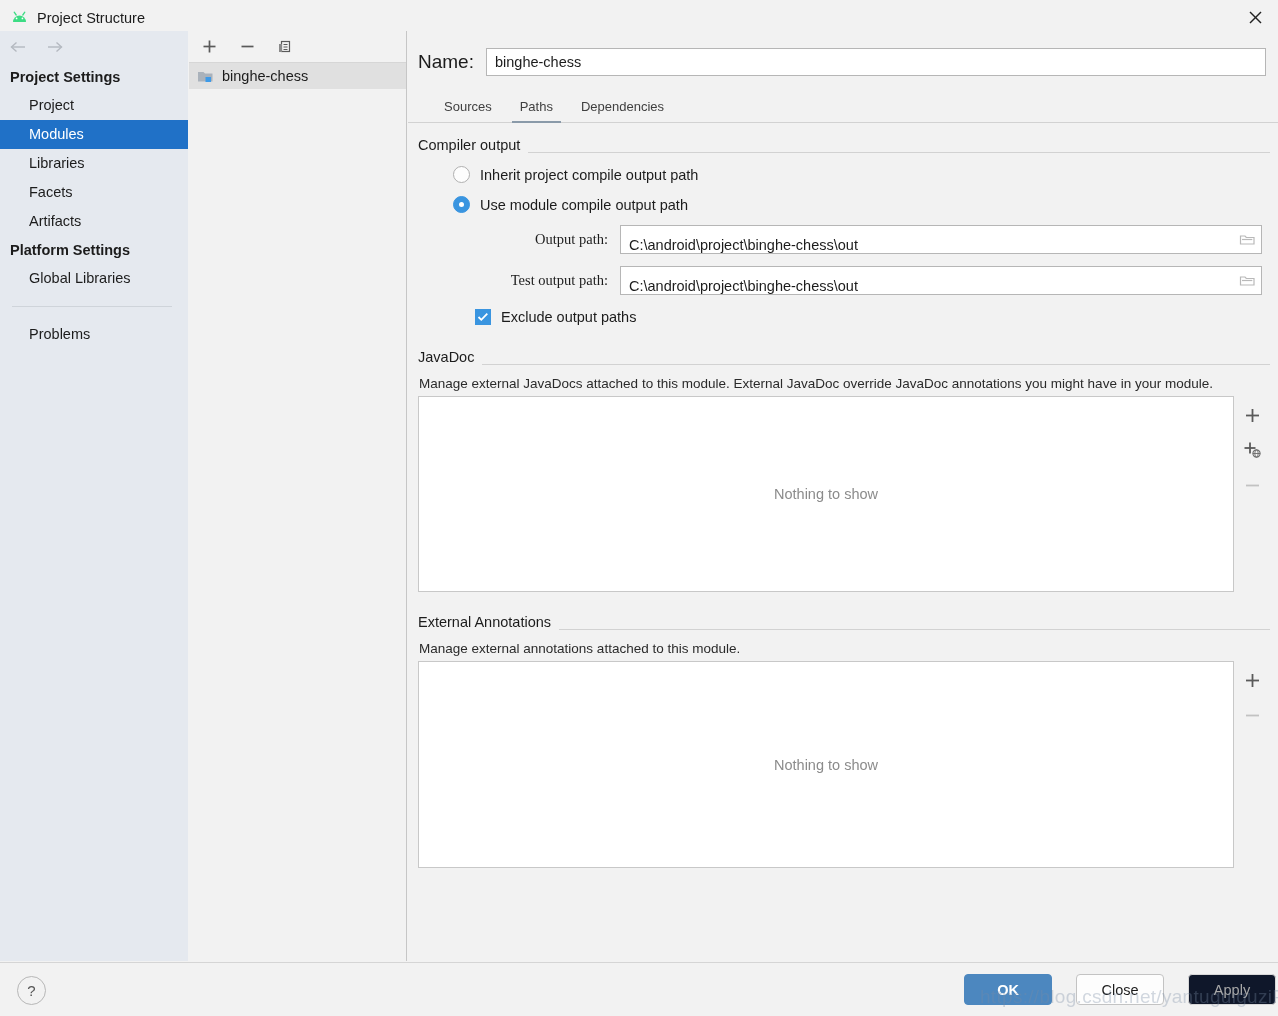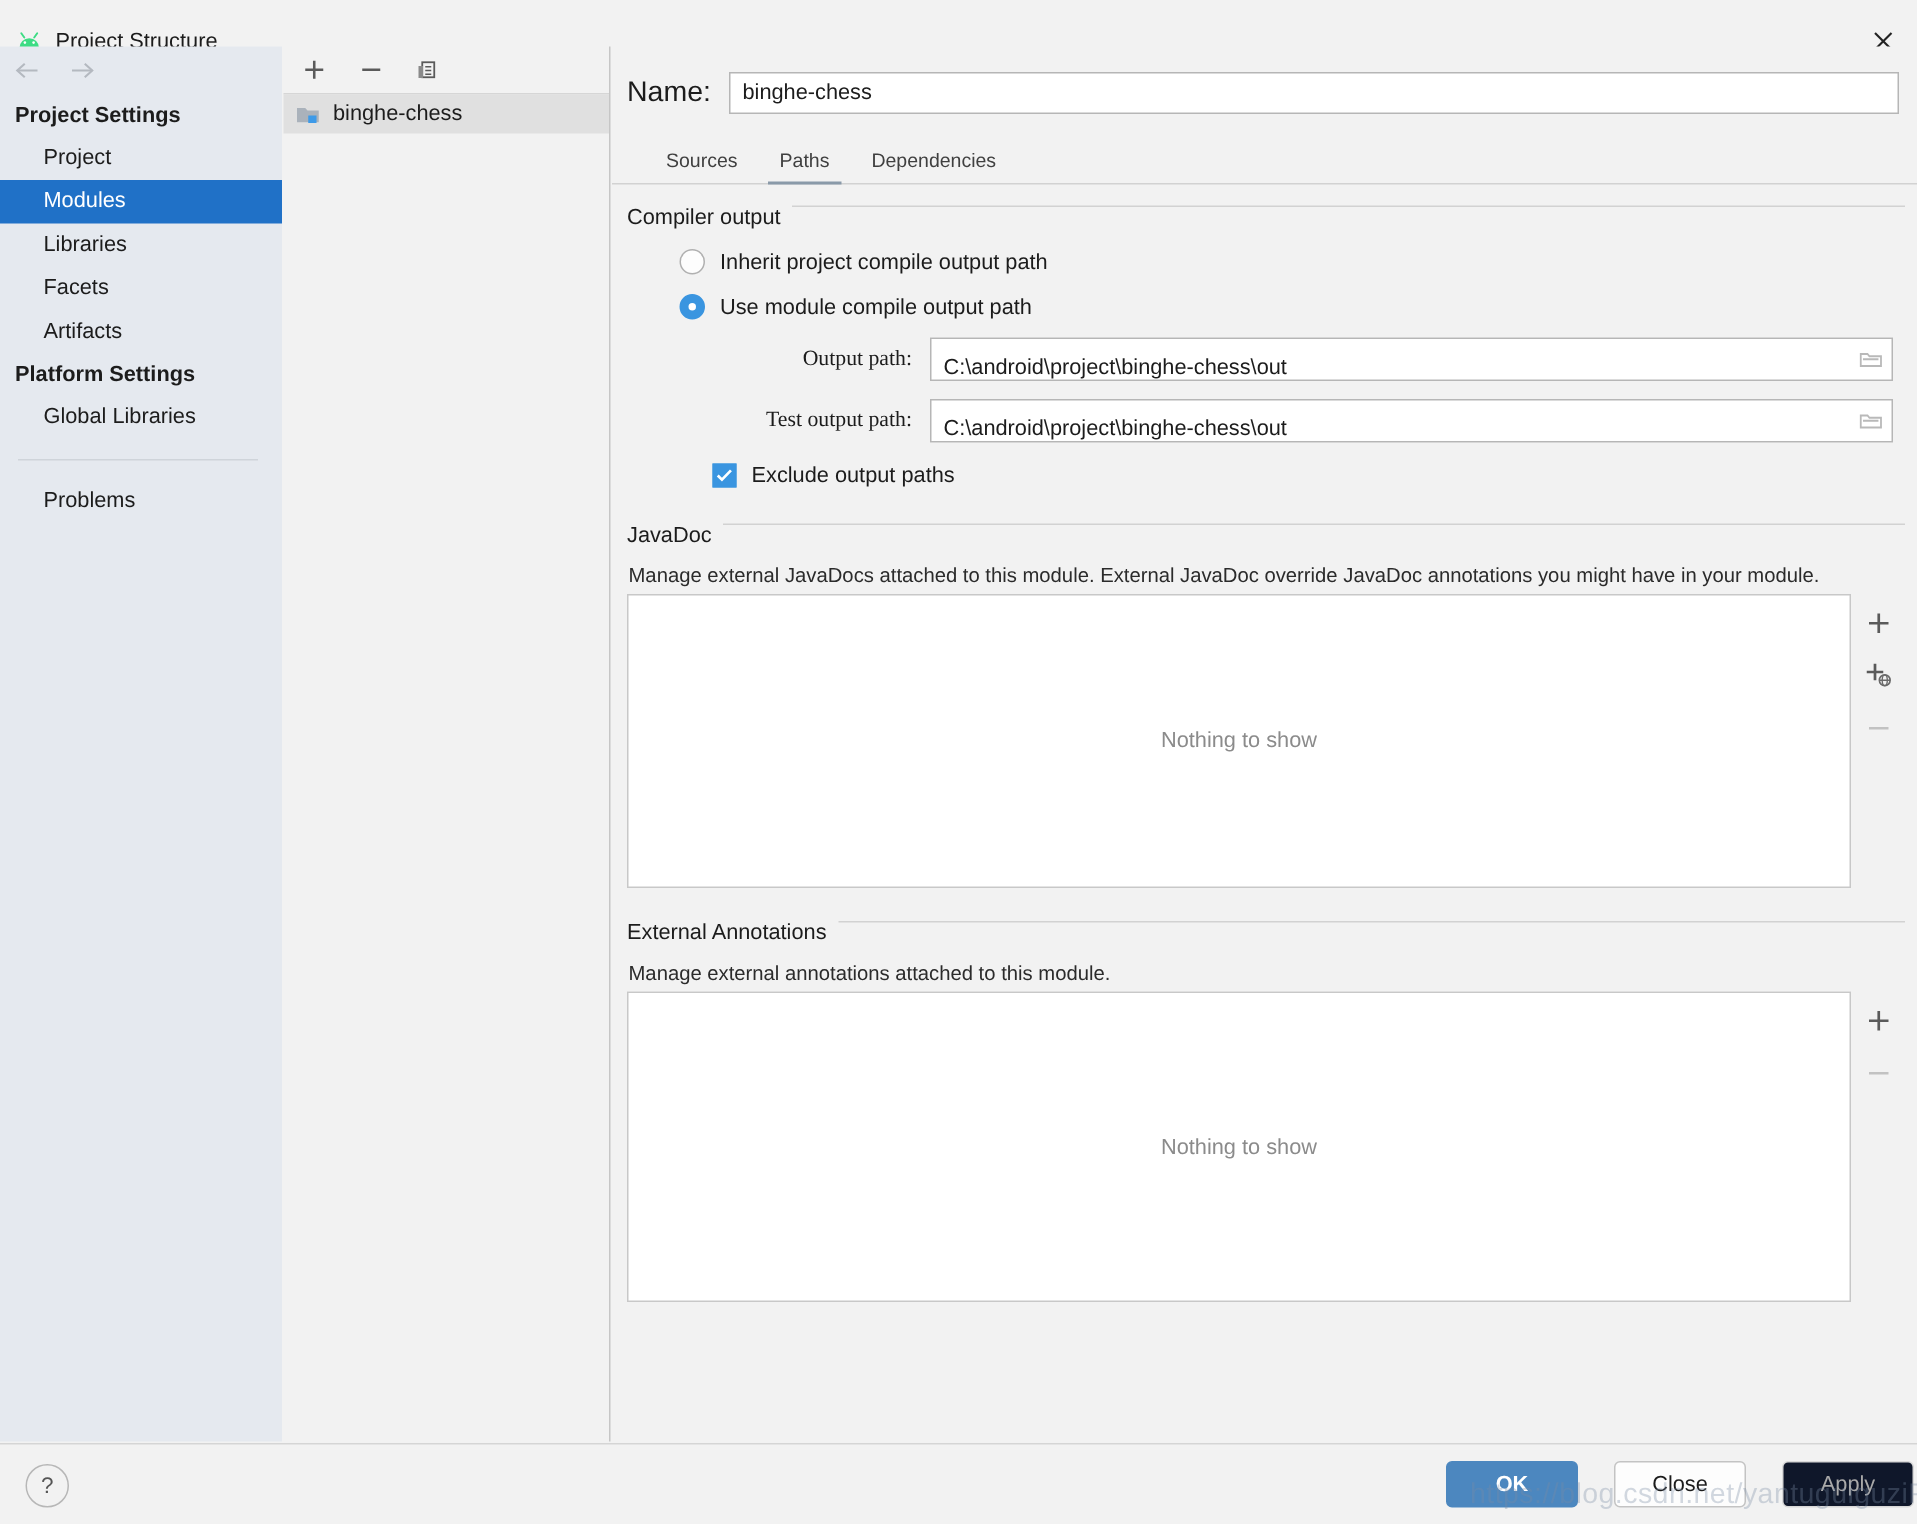--- a/index.html
+++ b/index.html
@@ -11,21 +11,21 @@
     -webkit-font-smoothing: antialiased;
   }
   .app {
     position: relative;
     width: 1278px; height: 1016px;
     background: #f2f2f2;
   }
 
   
   .titlebar {
-    position: absolute; left: 0; top: 12px;
+    position: absolute; left: 0; top: 2px;
     width: 1278px; height: 31px;
     background: #f2f2f2;
     display: flex; align-items: center;
   }
   .title-icon {
     margin-left: 9px; width: 20px; height: 20px;
     display: flex; align-items: center; justify-content: center;
   }
   .title-text {
     margin-left: 8px;
@@ -128,21 +128,21 @@
   .tab.active::after {
     content: ""; position: absolute;
     left: 6px; right: 6px; bottom: -1px; height: 2px;
     background: #8a9aa9;
   }
 
   .pane {
     padding: 0 8px 0 10px;
   }
   .grouphead {
-    display: flex; align-items: flex-start;
+    display: flex; align-items: flex-end;
     font-size: 14.5px; color: #1c1c1c;
     margin-top: 14px;
     gap: 8px;
   }
   .grouphead .gline { flex: 1; height: 1px; background: #d2d2d2; }
 
   .radio-row {
     display: flex; align-items: center; gap: 10px;
     margin-top: 13px; padding-left: 35px;
     font-size: 14.5px; color: #1c1c1c;

